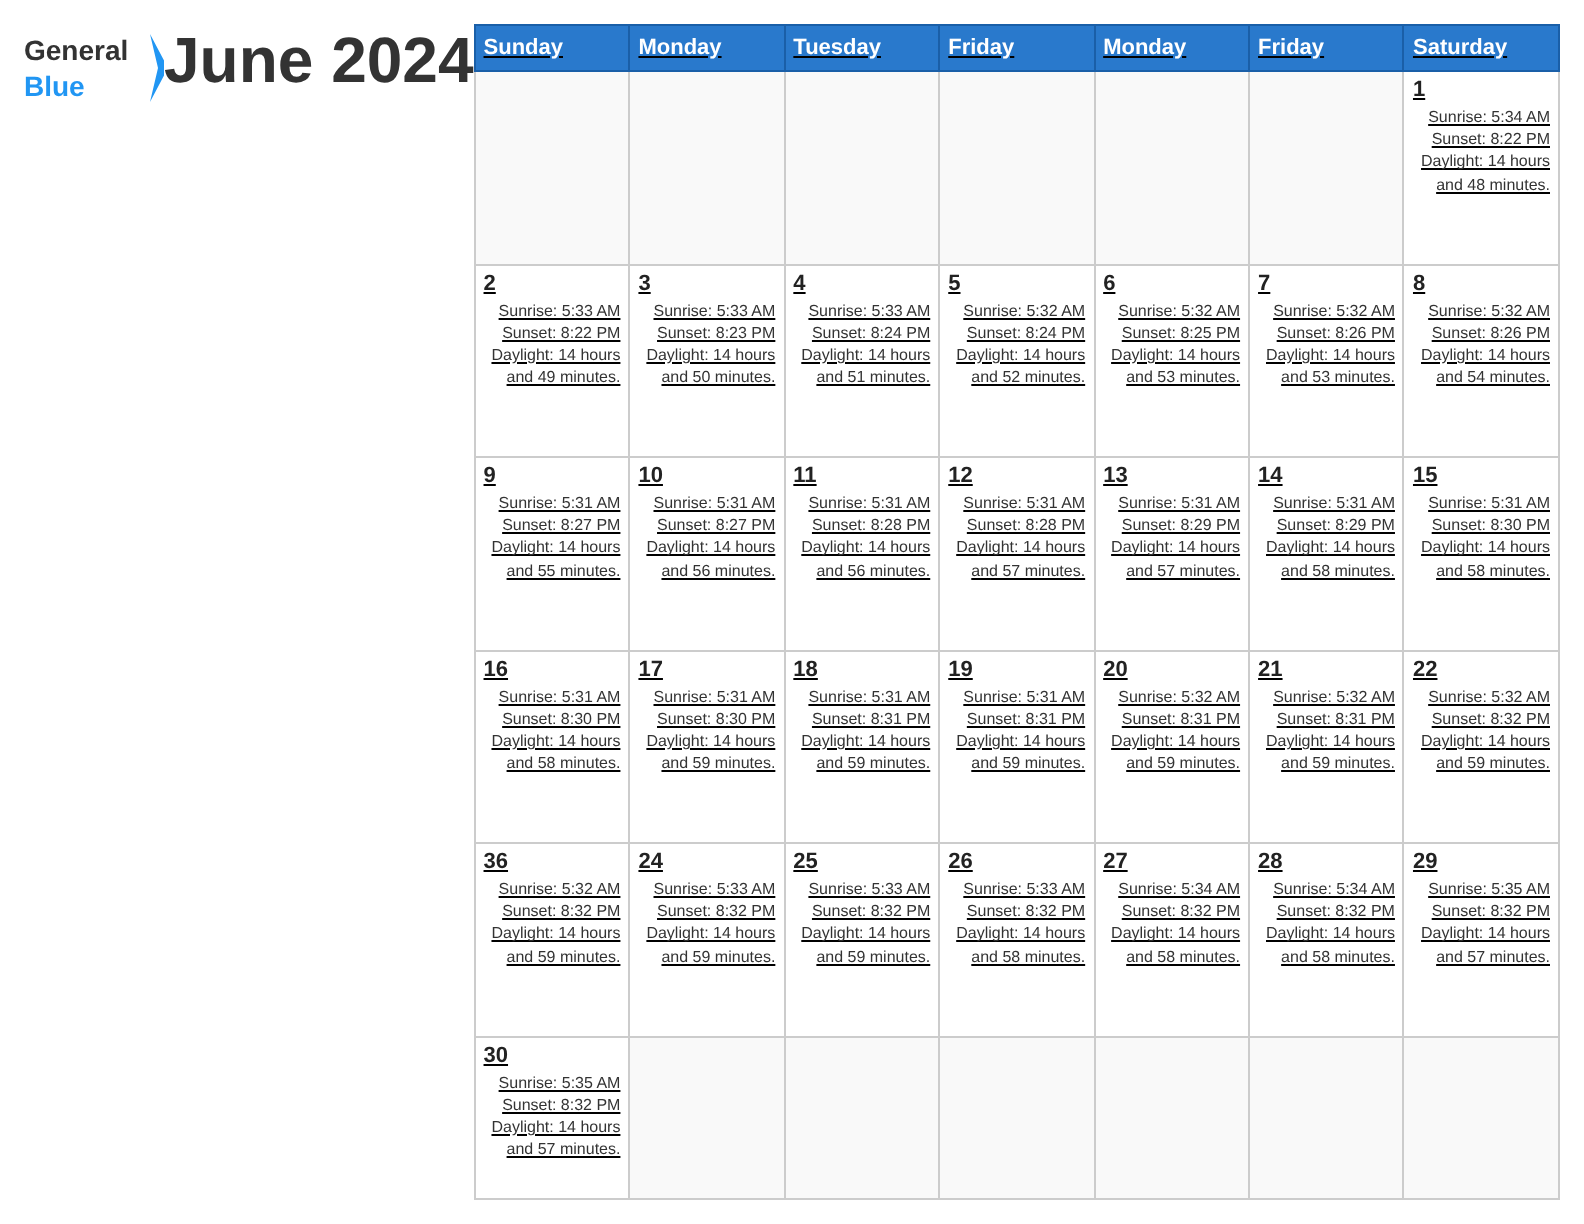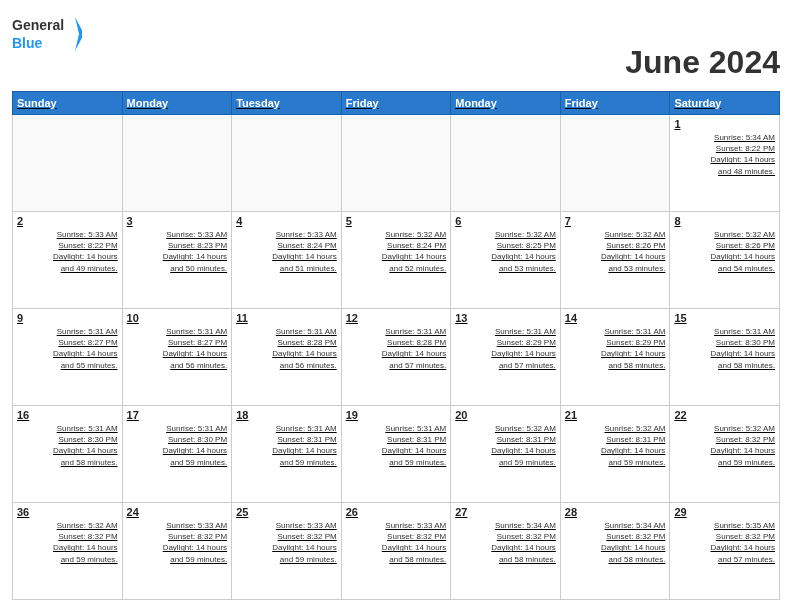--- a/index.html
+++ b/index.html
@@ -8,37 +8,36 @@
       height: 612px;
       font-family: Arial, sans-serif;
       background: #f5f5f5;
       overflow: hidden;
     }
     .page {
       width: 792px;
       height: 612px;
       background: white;
       display: flex;
-      flex-direction: column;
+      flex-direction: row;
       padding: 12px;
     }
     .header {
       display: flex;
       justify-content: space-between;
       align-items: flex-start;
       margin-bottom: 10px;
     }
     .logo {
       display: flex;
       align-items: center;
       gap: 4px;
     }
     .title-block {
       text-align: right;
-      margin-top: 32px;
     }
     .month-title {
       font-size: 32px;
       font-weight: bold;
       color: #333;
     }
     .location-title {
       font-size: 16px;
       color: #555;
     }
@@ -330,15 +329,30 @@
 and 58 minutes.</div>
           </td>
           <td>
             <span class="day-number">29</span>
             <div class="day-info" style="white-space: pre-line;">Sunrise: 5:35 AM
 Sunset: 8:32 PM
 Daylight: 14 hours
 and 57 minutes.</div>
           </td>
         </tr>
+        <tr class="last-row">
+          <td>
+            <span class="day-number">30</span>
+            <div class="day-info" style="white-space: pre-line;">Sunrise: 5:35 AM
+Sunset: 8:32 PM
+Daylight: 14 hours
+and 57 minutes.</div>
+          </td>
+          <td class="empty"></td>
+          <td class="empty"></td>
+          <td class="empty"></td>
+          <td class="empty"></td>
+          <td class="empty"></td>
+          <td class="empty"></td>
+        </tr>
       </tbody>
   </table>
 </div>
 
 </body></html>

